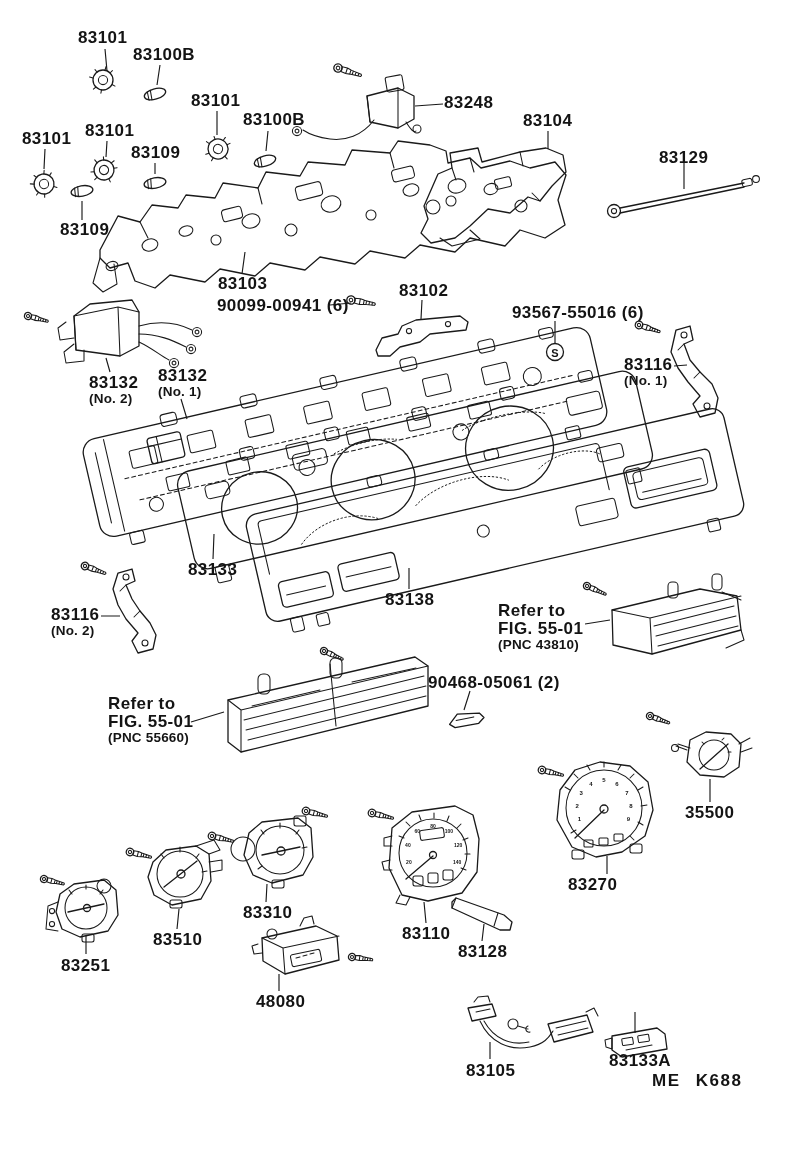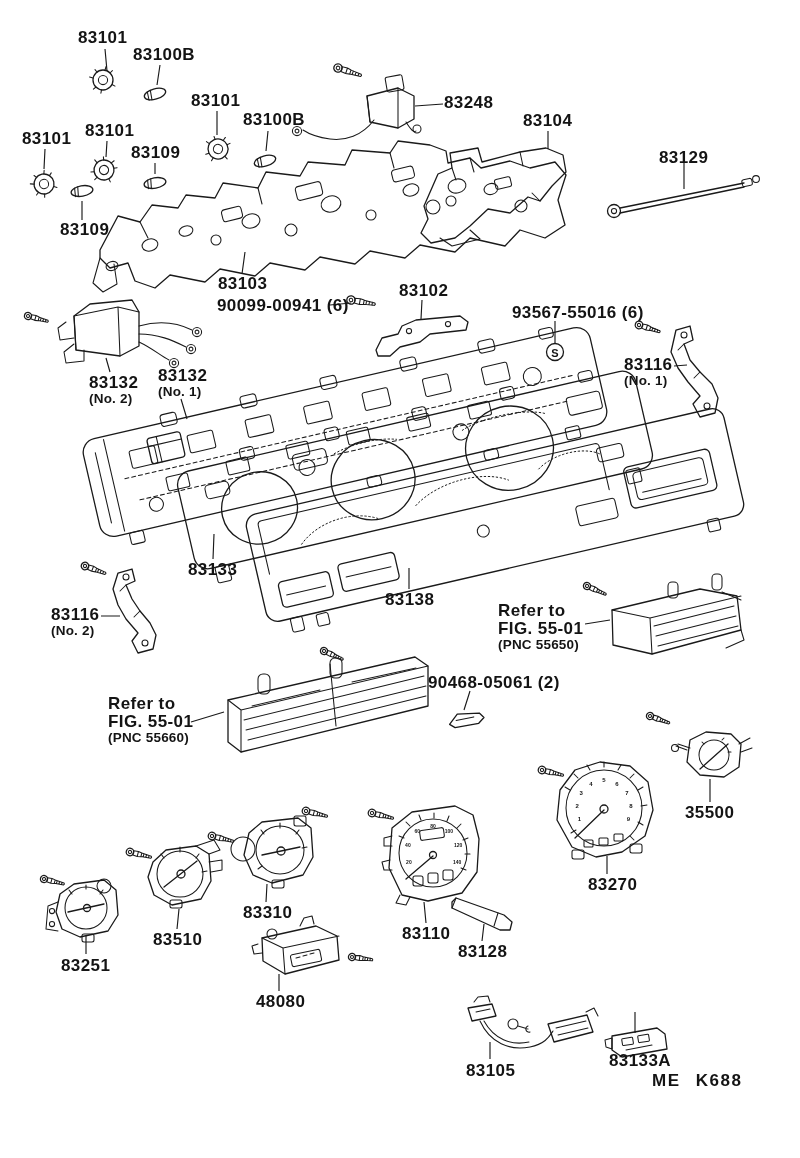--- a/index.html
+++ b/index.html
@@ -451,34 +451,34 @@
       <div class="plabel" style="left: 385px; top: 591px;">
         <div class="main">83138</div>
       </div>
       <div class="plabel" style="left: 51px; top: 606px;">
         <div class="main">83116</div>
         <div class="sub">(No. 2)</div>
       </div>
       <div class="plabel" style="left: 498px; top: 602px;">
         <div class="main">Refer to</div>
         <div class="main">FIG. 55-01</div>
-        <div class="sub">(PNC 55650)</div>
+        <div class="sub">(PNC 43810)</div>
       </div>
       <div class="plabel" style="left: 108px; top: 695px;">
         <div class="main">Refer to</div>
         <div class="main">FIG. 55-01</div>
         <div class="sub">(PNC 55660)</div>
       </div>
       <div class="plabel" style="left: 428px; top: 674px;">
         <div class="main">90468-05061 (2)</div>
       </div>
       <div class="plabel" style="left: 685px; top: 804px;">
         <div class="main">35500</div>
       </div>
-      <div class="plabel" style="left: 588px; top: 876px;">
+      <div class="plabel" style="left: 568px; top: 876px;">
         <div class="main">83270</div>
       </div>
       <div class="plabel" style="left: 243px; top: 904px;">
         <div class="main">83310</div>
       </div>
       <div class="plabel" style="left: 402px; top: 925px;">
         <div class="main">83110</div>
       </div>
       <div class="plabel" style="left: 458px; top: 943px;">
         <div class="main">83128</div>

